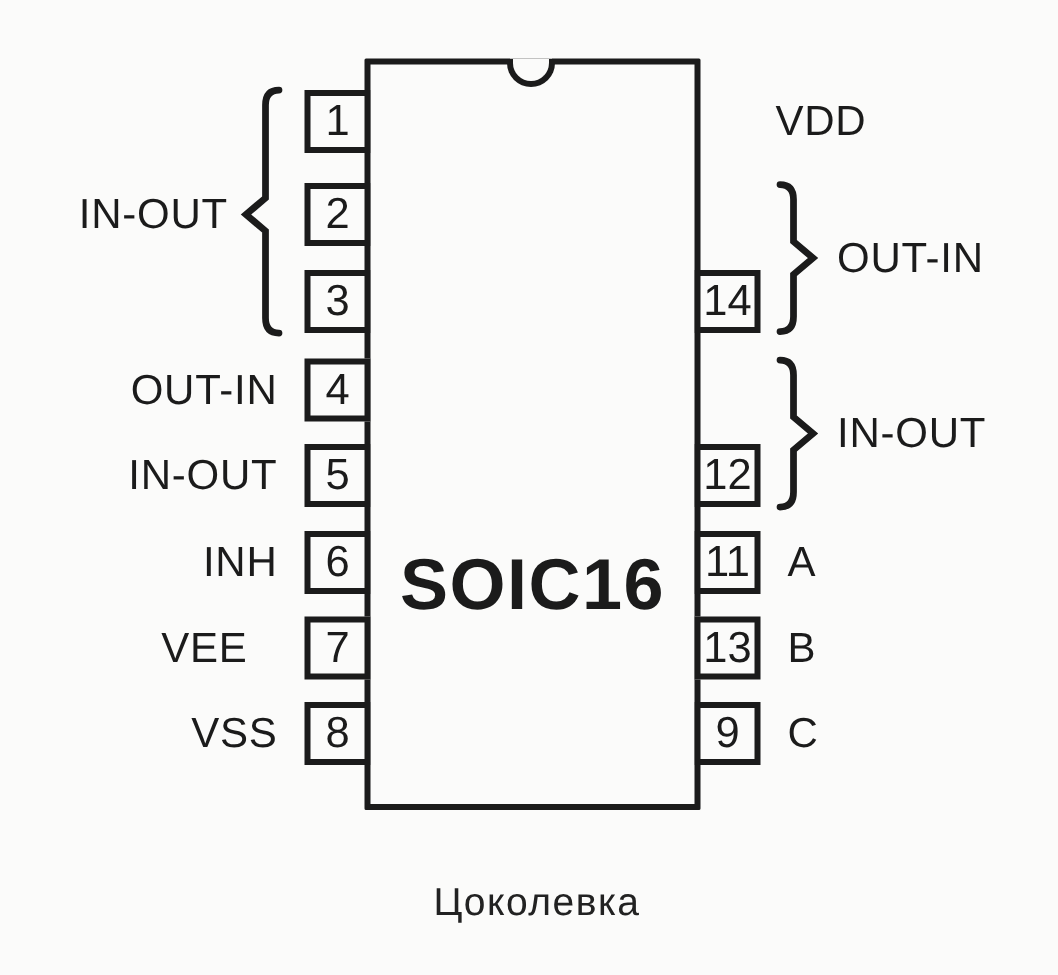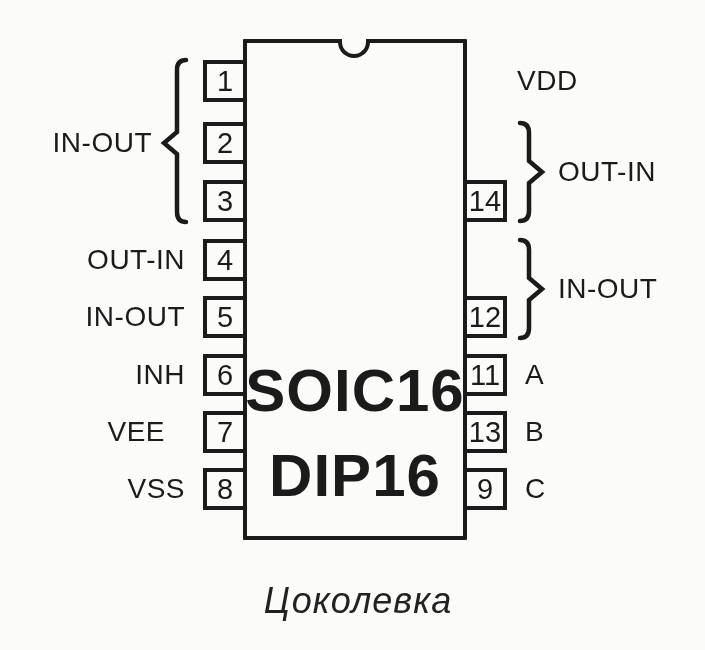--- a/index.html
+++ b/index.html
@@ -39,21 +39,21 @@
     border: 4px solid var(--ink);
     border-top: none;
     border-radius: 0 0 16px 16px;
   }
   .pkg-label {
     position: absolute;
     left: 243px;
     width: 224px;
     text-align: center;
     font-weight: bold;
-    font-size: 60px;
+    font-size: 48px;
     line-height: 1;
     letter-spacing: 1px;
     transform: translateY(-50%);
   }
   .pkg-line1 { top: 391px; }
   .pkg-line2 { top: 476px; }
   .pin {
     position: absolute;
     width: 44px;
     height: 42px;
@@ -87,38 +87,36 @@
     stroke-width: 4.5;
     stroke-linecap: round;
     stroke-linejoin: miter;
   }
   .caption {
     position: absolute;
     left: 238px;
     top: 601px;
     width: 240px;
     text-align: center;
-    font-style: italic;
-    font-size: 36px;
+    font-size: 26px;
     line-height: 1;
     letter-spacing: 1px;
     transform: translateY(-50%);
     color: #222;
   }
 </style>
 </head>
 <body>
 
 <div class="canvas">
 
   <div class="ic-body"></div>
   <div class="notch"></div>
 
   <div class="pkg-label pkg-line1">SOIC16</div>
-  <div class="pkg-label pkg-line2">DIP16</div>
 
   <div class="pin left" style="top:60px">
       <span>1</span>
     </div>
   <div class="pin left" style="top:122px">
       <span>2</span>
     </div>
   <div class="pin left" style="top:180px">
       <span>3</span>
     </div>

